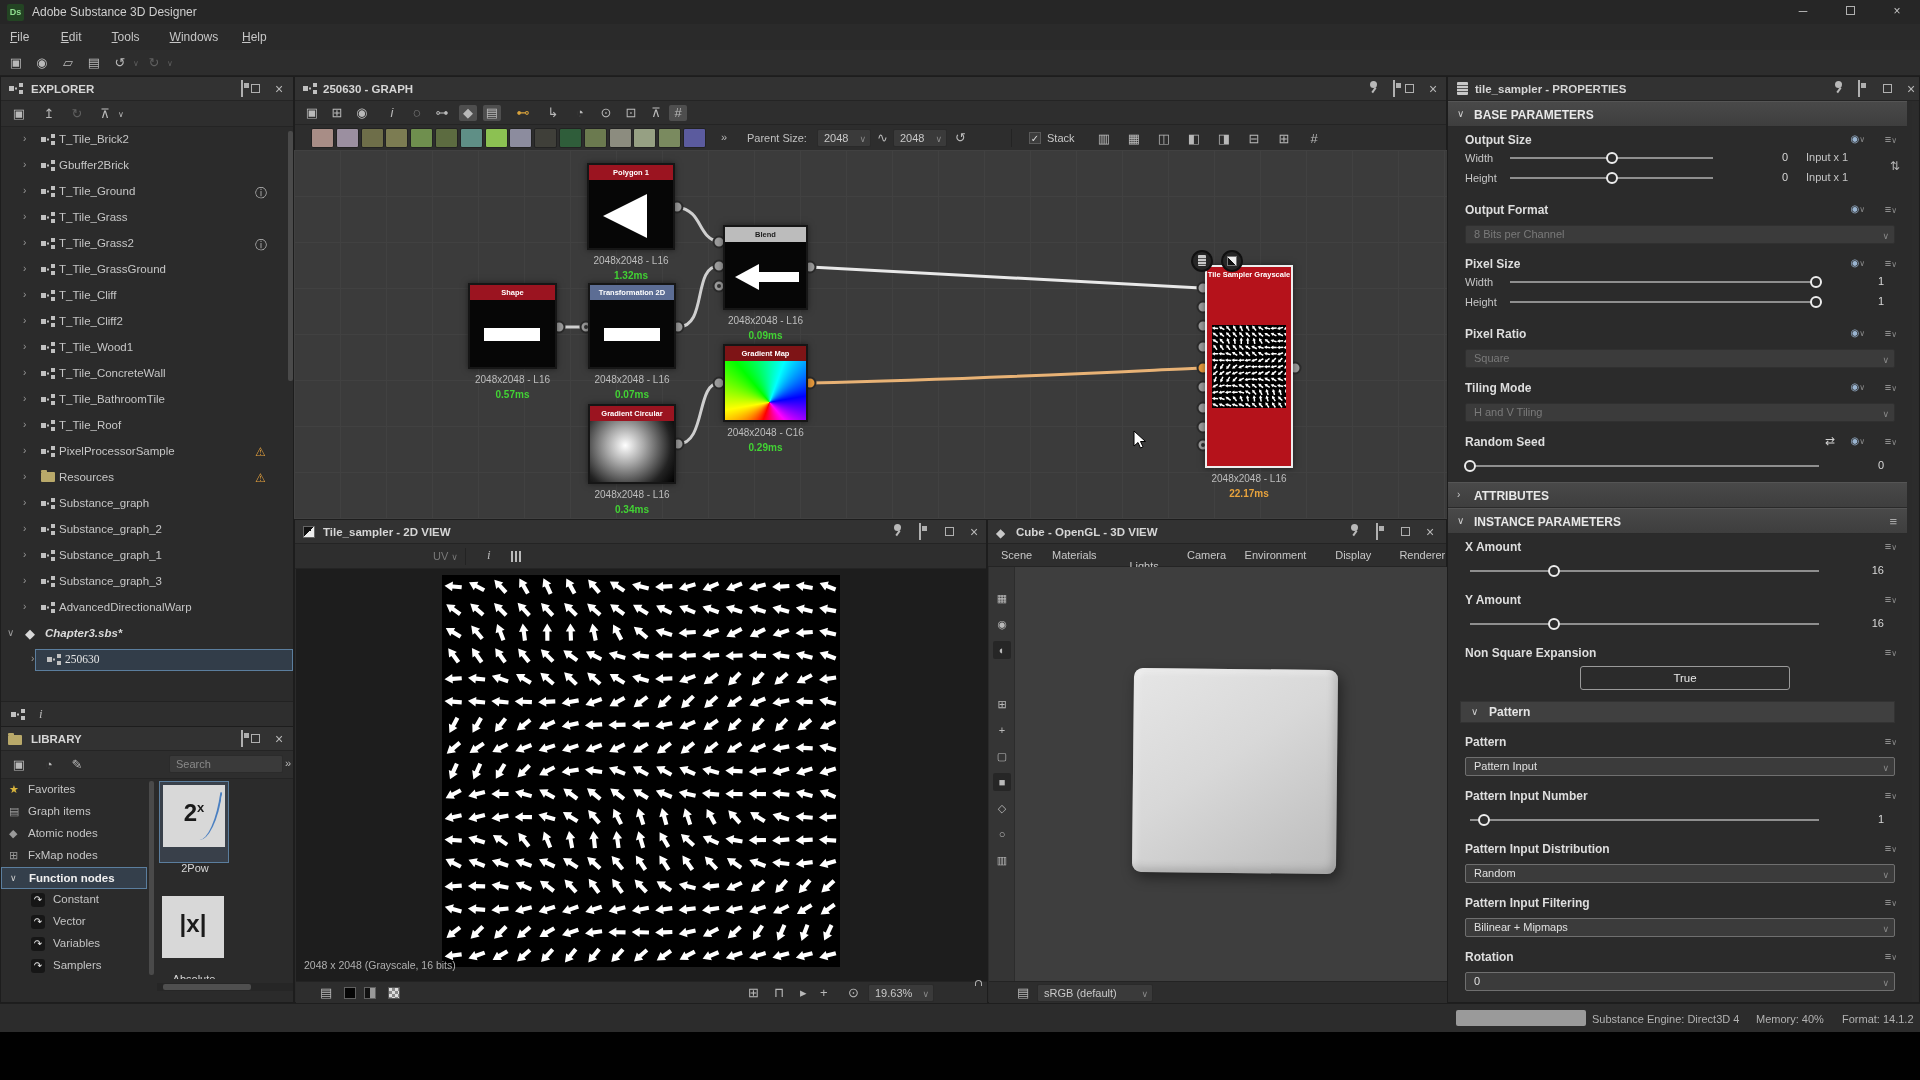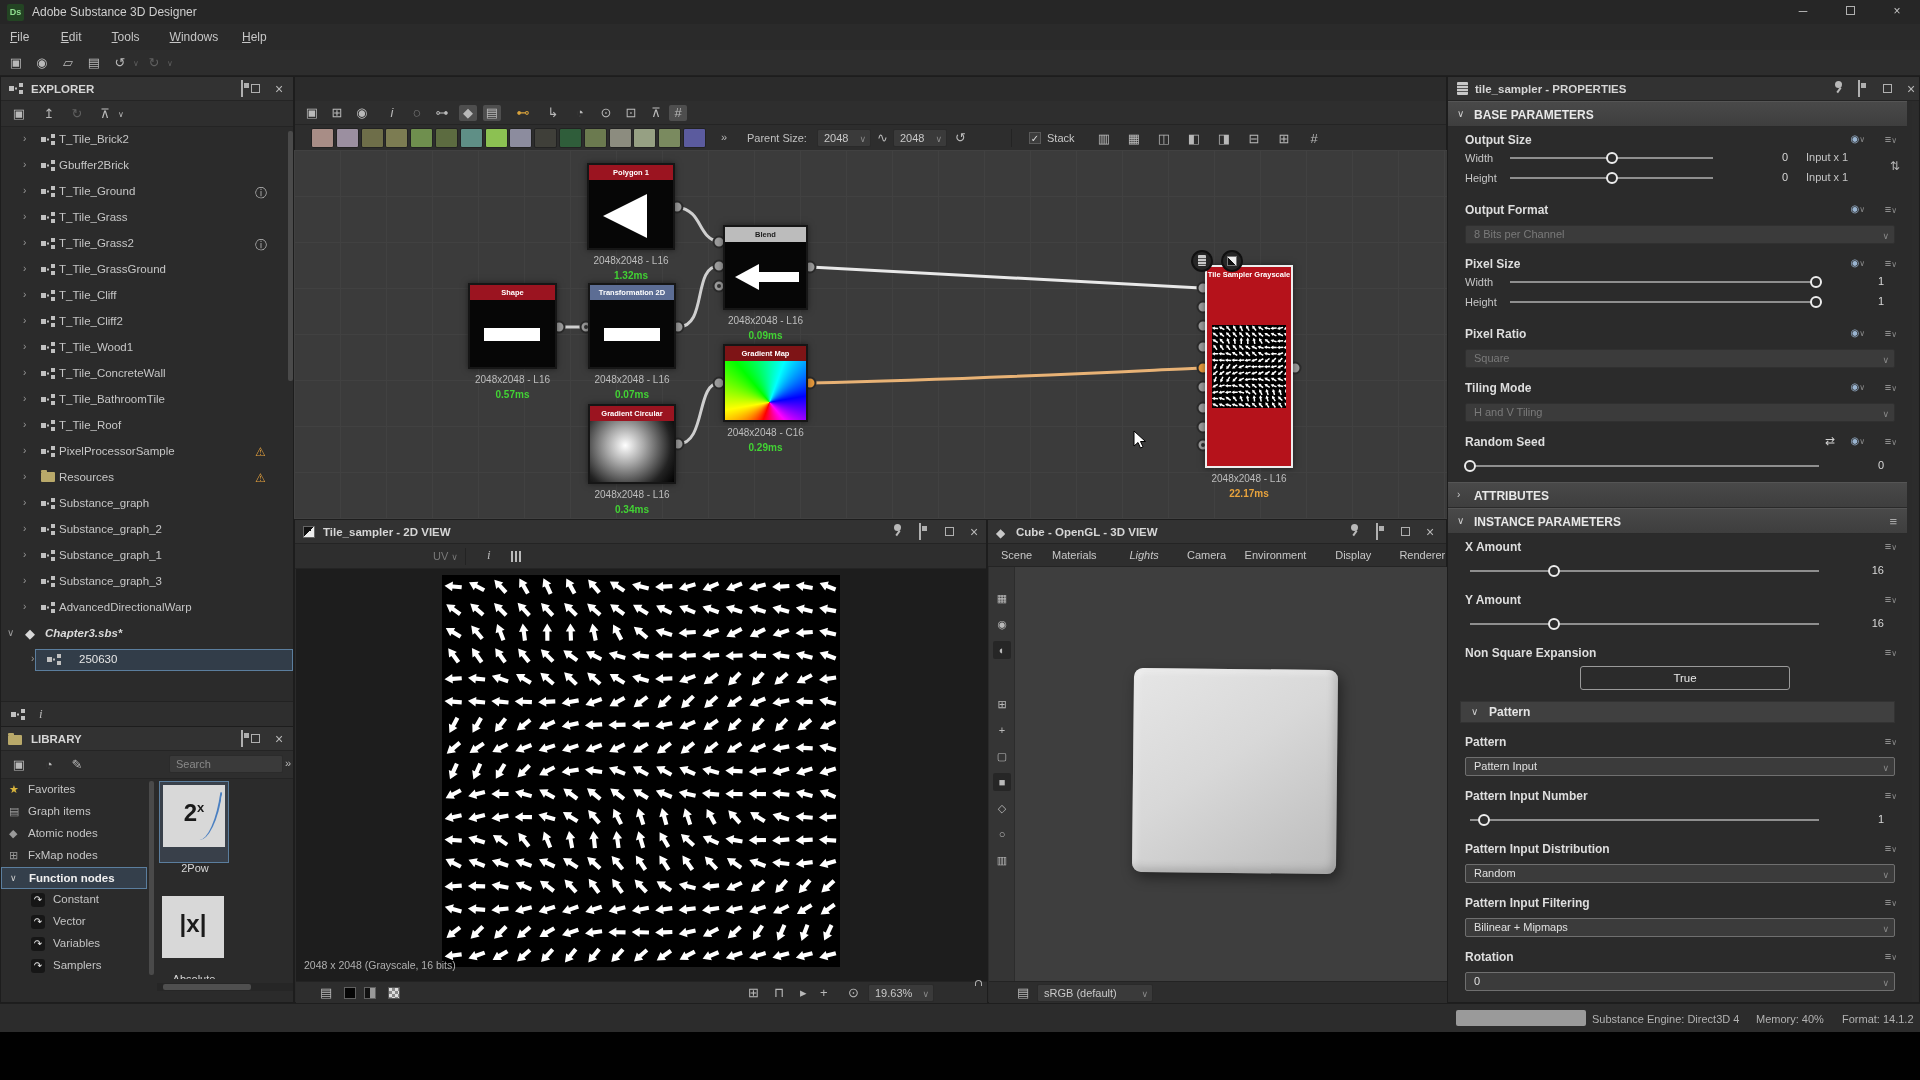--- a/index.html
+++ b/index.html
@@ -166,21 +166,21 @@
         <div class="trow" style="top: 364px;"><div class="chev" style="left: 22px;">›</div><div class="abs i-graph" style="left: 40px; top: 7px;"></div><div class="tlabel" style="left: 58px;">Substance_graph</div></div>
         <div class="trow" style="top: 390px;"><div class="chev" style="left: 22px;">›</div><div class="abs i-graph" style="left: 40px; top: 7px;"></div><div class="tlabel" style="left: 58px;">Substance_graph_2</div></div>
         <div class="trow" style="top: 416px;"><div class="chev" style="left: 22px;">›</div><div class="abs i-graph" style="left: 40px; top: 7px;"></div><div class="tlabel" style="left: 58px;">Substance_graph_1</div></div>
         <div class="trow" style="top: 442px;"><div class="chev" style="left: 22px;">›</div><div class="abs i-graph" style="left: 40px; top: 7px;"></div><div class="tlabel" style="left: 58px;">Substance_graph_3</div></div>
         <div class="trow" style="top: 468px;"><div class="chev" style="left: 22px;">›</div><div class="abs i-graph" style="left: 40px; top: 7px;"></div><div class="tlabel" style="left: 58px;">AdvancedDirectionalWarp</div></div>
         <div class="trow" style="top: 494px;">
           <div class="chev" style="left: 6px;">∨</div>
           <div class="abs" style="left: 24px; top: 5px; font-size: 13px; color: rgb(216, 216, 216);">◆</div>
           <div class="tlabel" style="left: 44px; font-style: italic; color: rgb(218, 218, 218); font-weight: bold;">Chapter3.sbs*</div>
         </div>
-        <div class="trow" style="top: 520px;"><div class="chev" style="left: 30px;">›</div><div class="sel-box"></div><div class="abs i-graph" style="left: 46px; top: 7px;"></div><div class="tlabel" style="left: 78px; color: rgb(230, 230, 230);">250630</div></div>
+        <div class="trow" style="top: 520px;"><div class="chev" style="left: 30px;">›</div><div class="sel-box"></div><div class="abs i-graph" style="left: 46px; top: 7px;"></div><div class="tlabel" style="left: 64px; color: rgb(230, 230, 230); font-family: Liberation Serif, serif;">250630</div></div>
       </div>
     <div class="abs" style="left:287px;top:54px;width:5px;height:250px;background:#4a4a4a;border-radius:2px;"></div>
     <div class="abs" style="left:0;top:624px;width:292px;height:25px;background:#2e2e2e;border-top:1px solid #222;">
       <span class="ico i-graph" style="left:10px;top:7px;"></span>
       <span class="ico" style="left:38px;top:5px;font-style:italic;font-family:'Liberation Serif',serif;font-size:13px;">i</span>
     </div>
   </div>
 
   <div class="panel" style="left:0;top:726px;width:294px;height:277px;">
     <div class="phead">
@@ -250,20 +250,28 @@
           </div>
           <div class="abs" style="left: 0px; top: 80px; width: 70px; text-align: center; color: rgb(216, 216, 216); font-size: 11px;">Absolute</div>
         </div>
       </div>
     <div class="abs" style="left:156px;top:256px;width:136px;height:8px;background:#262626;">
       <div class="abs" style="left:6px;top:1px;width:88px;height:6px;background:#4f4f4f;border-radius:2px;"></div>
     </div>
   </div>
 
   <div class="panel" style="left:294px;top:76px;width:1153px;height:443px;">
+    <div class="phead">
+      <span class="ico i-graph" style="left:8px;top:6px;"></span>
+      <span class="ptitle" style="left:28px;">250630 - GRAPH</span>
+      <span class="ico i-pin" style="left:1058px;top:4px;width:14px;height:14px;"></span>
+      <span class="ico i-float" style="left:1084px;top:5px;"></span>
+      <span class="ico i-max" style="left:1110px;top:5px;"></span>
+      <span class="ico i-close" style="left:1134px;top:5px;"></span>
+    </div>
     <div class="ptool" style="top:24px;height:24px;" id="graph-tools1">
         <div class="ico" style="left: 8px; top: 4px; width: 18px; height: 16px; line-height: 16px;">▣</div>
         <div class="ico" style="left: 33px; top: 4px; width: 18px; height: 16px; line-height: 16px;">⊞</div>
         <div class="ico" style="left: 58px; top: 4px; width: 18px; height: 16px; line-height: 16px;">◉</div>
         <div class="ico" style="left: 88px; top: 4px; width: 18px; height: 16px; line-height: 16px; font-style: italic;">i</div>
         <div class="ico" style="left: 113px; top: 4px; width: 18px; height: 16px; line-height: 16px;">◌</div>
         <div class="ico" style="left: 138px; top: 4px; width: 18px; height: 16px; line-height: 16px;">⊶</div>
         <div class="ico act" style="left: 164px; top: 4px; width: 18px; height: 16px; line-height: 16px;">◆</div>
         <div class="ico act" style="left: 188px; top: 4px; width: 18px; height: 16px; line-height: 16px;">▤</div>
         <div class="ico" style="left: 219px; top: 4px; width: 18px; height: 16px; line-height: 16px; color: rgb(216, 162, 60);">⊷</div>
@@ -453,21 +461,21 @@
       <span class="abs i-cube" style="left:8px;top:5px;"></span>
       <span class="ptitle" style="left:28px;">Cube - OpenGL - 3D VIEW</span>
       <span class="ico i-pin" style="left:360px;top:4px;width:14px;height:14px;"></span>
       <span class="ico i-float" style="left:388px;top:5px;"></span>
       <span class="ico i-max" style="left:413px;top:5px;"></span>
       <span class="ico i-close" style="left:438px;top:5px;"></span>
     </div>
     <div class="ptool" style="top:24px;height:23px;" id="view3d-menu">
         <div class="abs" style="left: 13px; top: 5px; color: rgb(200, 200, 200); font-size: 11px;">Scene</div>
         <div class="abs" style="left: 64px; top: 5px; color: rgb(200, 200, 200); font-size: 11px;">Materials</div>
-        <div class="abs" style="left: 141.4px; top: 5px; color: rgb(200, 200, 200); font-size: 11px; font-style: italic;">Lights</div>
+        <div class="abs" style="left: 141.4px; top: 16px; color: rgb(200, 200, 200); font-size: 11px;">Lights</div>
         <div class="abs" style="left: 199px; top: 5px; color: rgb(200, 200, 200); font-size: 11px;">Camera</div>
         <div class="abs" style="left: 256.6px; top: 5px; color: rgb(200, 200, 200); font-size: 11px;">Environment</div>
         <div class="abs" style="left: 347.2px; top: 5px; color: rgb(200, 200, 200); font-size: 11px;">Display</div>
         <div class="abs" style="left: 411.4px; top: 5px; color: rgb(200, 200, 200); font-size: 11px;">Renderer</div>
       </div>
     <div class="abs" style="left:1px;top:47px;width:458px;height:414px;background:#3e3e3e;overflow:hidden;">
       <div class="abs" id="view3d-sidebar" style="left:0;top:0;width:26px;height:414px;background:#353535;border-right:1px solid #2c2c2c;">
           <div class="ico" style="left: 4px; top: 22px; width: 18px; height: 18px; line-height: 18px; font-size: 11px;">▦</div>
           <div class="ico" style="left: 4px; top: 48px; width: 18px; height: 18px; line-height: 18px; font-size: 11px;">◉</div>
           <div class="ico act" style="left: 4px; top: 74px; width: 18px; height: 18px; line-height: 18px; font-size: 11px; background: rgb(38, 38, 38);">◐</div>

